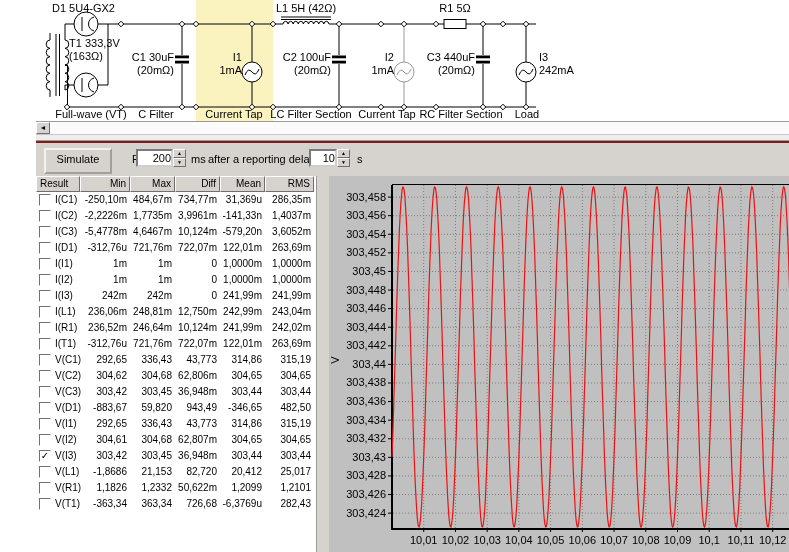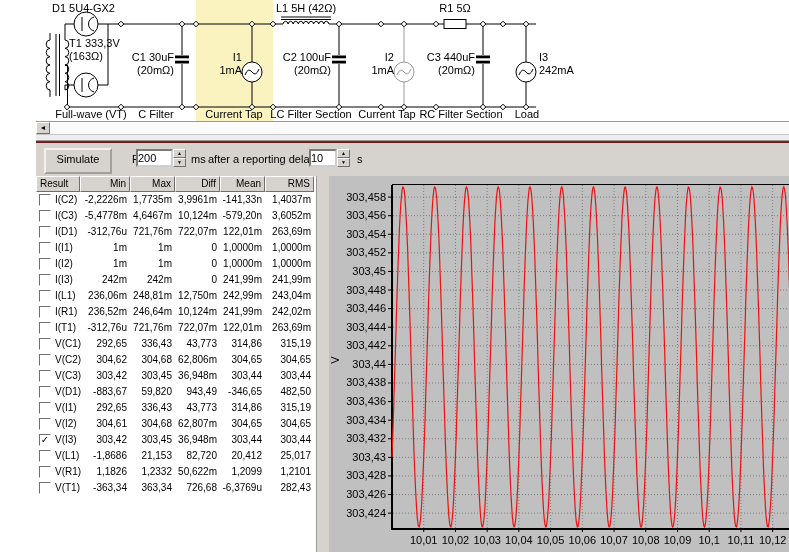--- a/index.html
+++ b/index.html
@@ -17,21 +17,21 @@
            border:1px solid;border-color:#fff #707070 #707070 #fff;box-sizing:border-box;
            font-size:7px;line-height:10px;text-align:center;color:#000;cursor:default;}
   #hscroll .track{position:absolute;left:14px;top:0;right:0;height:12px;background:#fbfbfb;}
   
   #gapstrip{width:789px;height:6px;background:#ededed;border-bottom:1px solid #9a9a9a;box-sizing:border-box;}
   #toolbar{position:relative;width:789px;height:35px;background:#d6d3ce;border-top:2px solid #7f1d1d;box-sizing:border-box;}
   #toolbar .lbl{position:absolute;top:10px;}
   #simulate-btn{position:absolute;left:8px;top:5px;width:64px;height:22px;background:#d6d3ce;
      border:2px outset #f4f2ee;font:11px "Liberation Sans","DejaVu Sans",sans-serif;text-align:center;line-height:18px;cursor:default;}
   .edit{position:absolute;top:6px;height:18px;background:#fff;border:2px inset #cfcfcf;box-sizing:border-box;
-        font:11px "Liberation Sans","DejaVu Sans",sans-serif;padding:0 0;outline:none;}
+        font:11px "Liberation Sans","DejaVu Sans",sans-serif;padding:0 0;outline:none;text-align:right;}
   .spin{position:absolute;top:6px;width:13px;height:18px;}
   .sb{width:13px;height:9px;background:#d6d3ce;border:1px solid;border-color:#fff #707070 #707070 #fff;
       box-sizing:border-box;font-size:5px;line-height:6px;text-align:center;color:#000;}
   
   #main{display:flex;width:789px;height:376px;}
   #table-panel{width:281px;height:376px;background:#fff;border-right:1px solid #9a9a9a;box-sizing:border-box;overflow:hidden;}
   #splitter{width:12px;height:376px;background:#d6d3ce;}
   #chart-panel{position:relative;width:496px;height:376px;background:#c0c0c0;}
   
   .thead{display:grid;grid-template-columns:44px 50px 45px 45px 45px 49px;height:16px;}
@@ -195,20 +195,31 @@
     <div id="table-panel">
       <div class="thead">
         <div class="thcell">Result</div>
         <div class="thcell num">Min</div>
         <div class="thcell num">Max</div>
         <div class="thcell num">Diff</div>
         <div class="thcell num">Mean</div>
         <div class="thcell num">RMS</div>
       </div>
       <div id="tbody">
+  <div class="trow">
+    <div class="tcell name">
+      <span class="cb"></span>
+      <span class="rlabel">I(C1)</span>
+    </div>
+    <div class="tcell num">-250,10m</div>
+    <div class="tcell num">484,67m</div>
+    <div class="tcell num">734,77m</div>
+    <div class="tcell num">31,369u</div>
+    <div class="tcell num">286,35m</div>
+  </div>
 
   <div class="trow">
     <div class="tcell name">
       <span class="cb"></span>
       <span class="rlabel">I(C2)</span>
     </div>
     <div class="tcell num">-2,2226m</div>
     <div class="tcell num">1,7735m</div>
     <div class="tcell num">3,9961m</div>
     <div class="tcell num">-141,33n</div>

